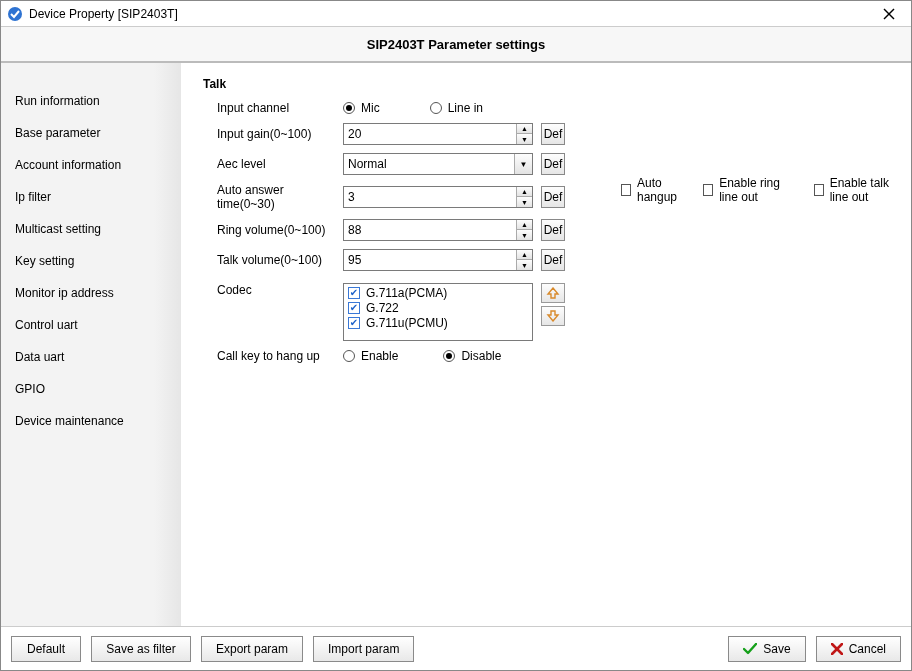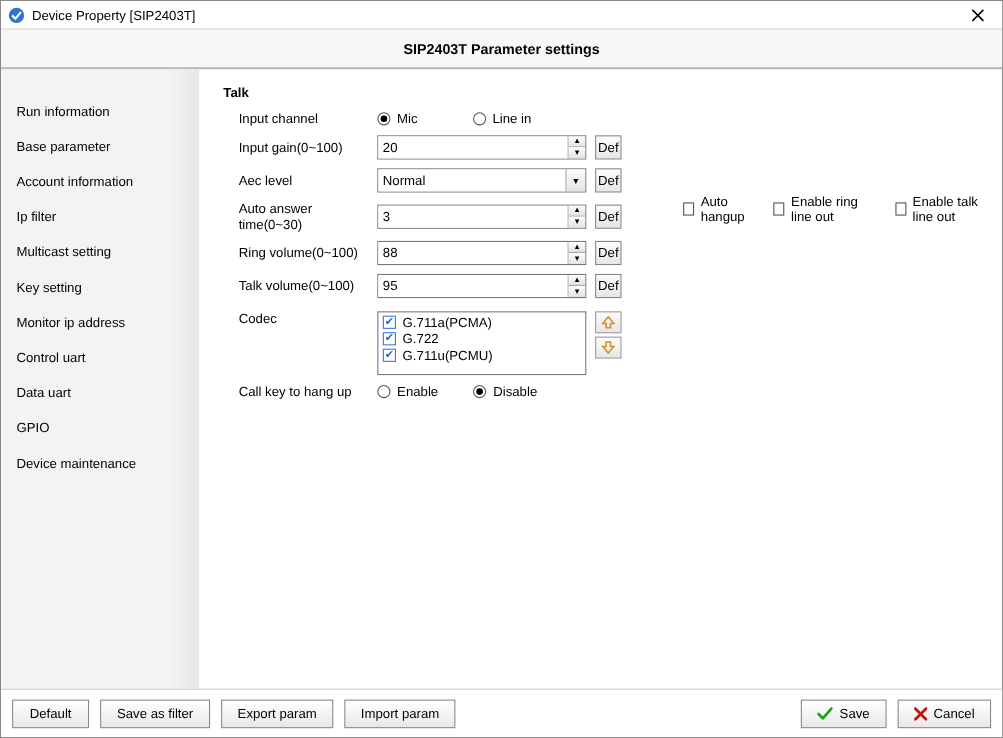--- a/index.html
+++ b/index.html
@@ -356,21 +356,21 @@
               <svg width="14" height="12" viewBox="0 0 14 12">
                 <path d="M7 11 L12 5 L9 5 L9 1 L5 1 L5 5 L2 5 Z" fill="none" stroke="#d98a2b" stroke-width="1.4"></path>
               </svg>
             </div>
           </div>
         </div>
       </div>
 
       <div class="form-row" style="margin-top:6px;">
         <div class="lbl">Call key to hang up</div>
-        <div class="field radio-group" style="width:260px; gap:32px;">
+        <div class="field radio-group" style="width:260px; gap:45px;">
           <span class="radio">
             <span class="dot"></span>
             <span>Enable</span>
           </span>
           <span class="radio">
             <span class="dot on"></span>
             <span>Disable</span>
           </span>
         </div>
       </div>

